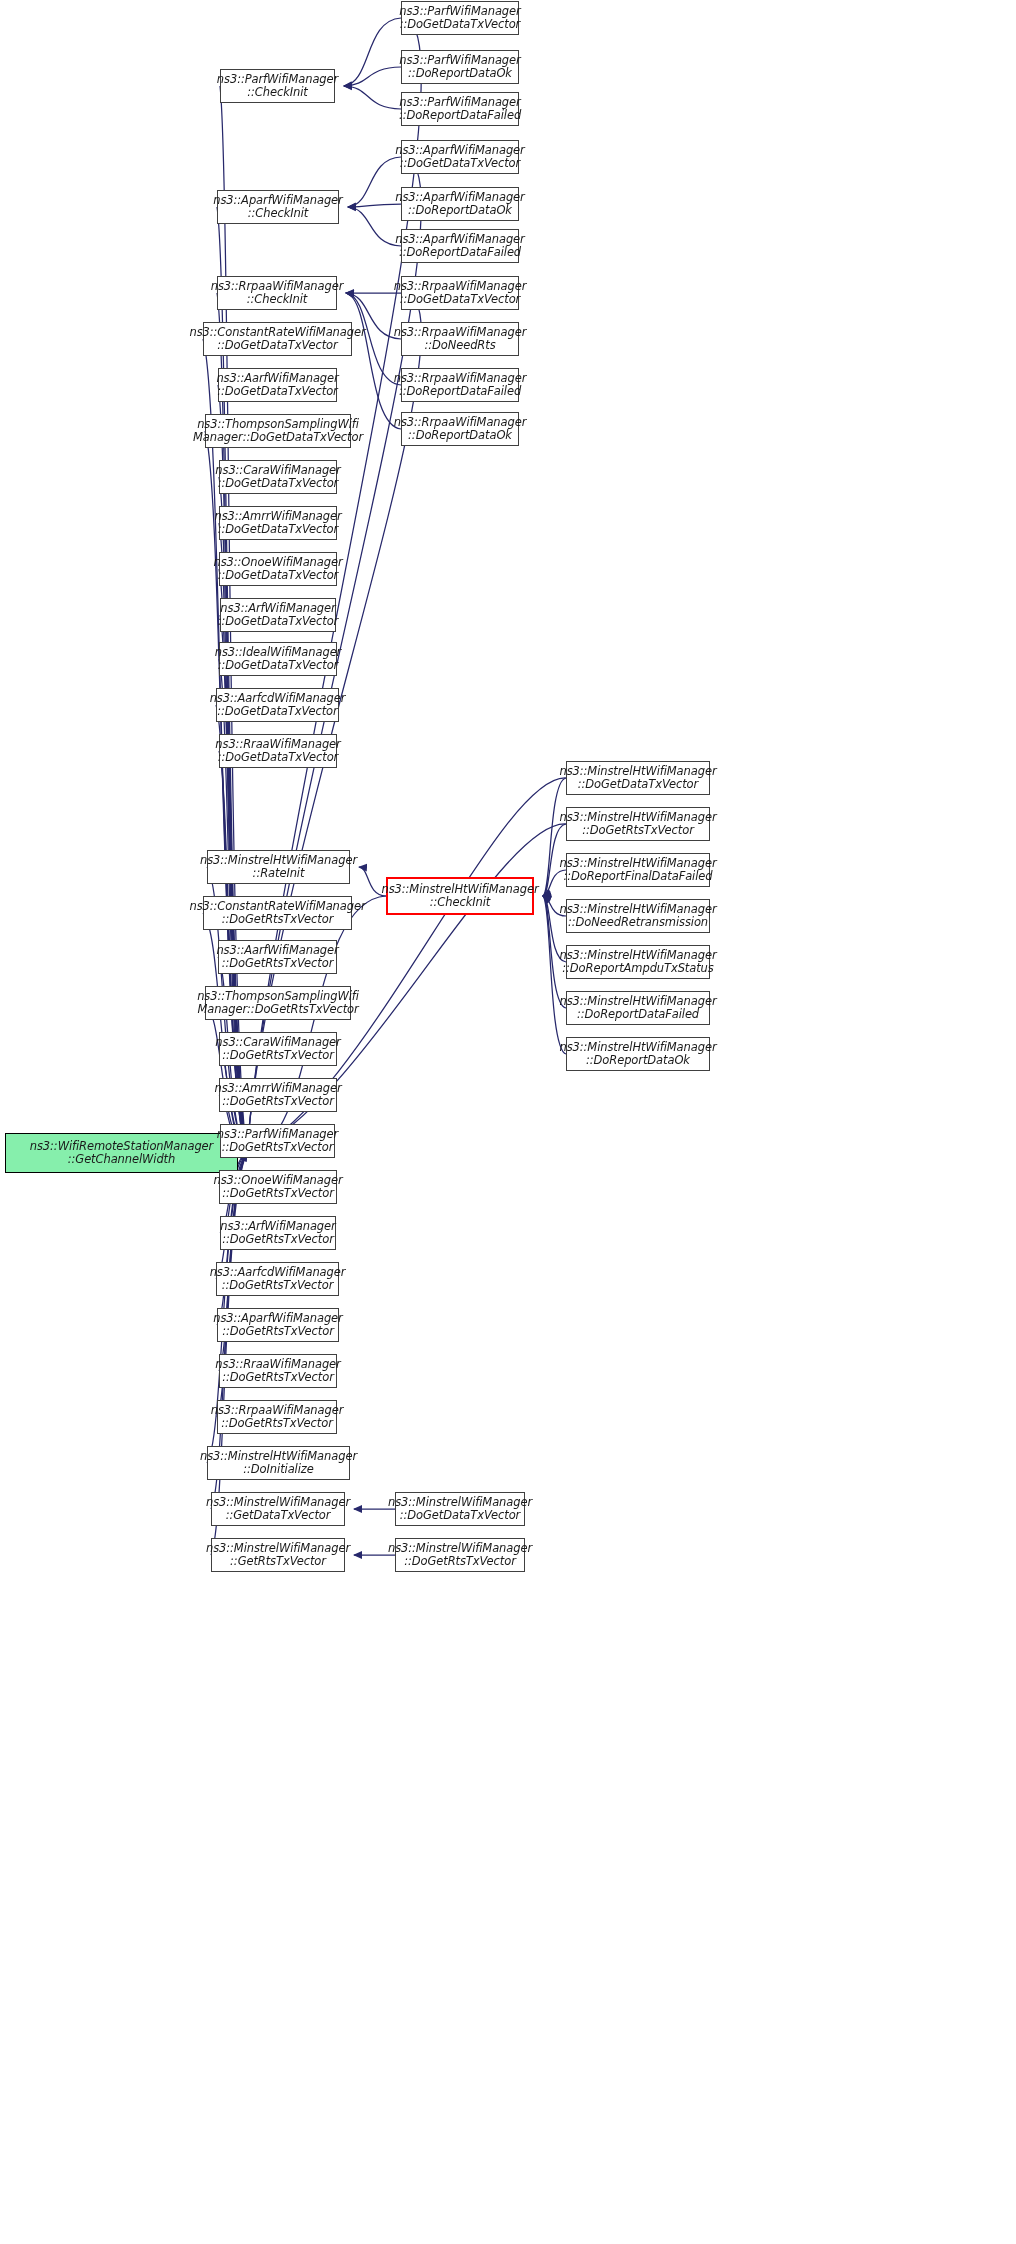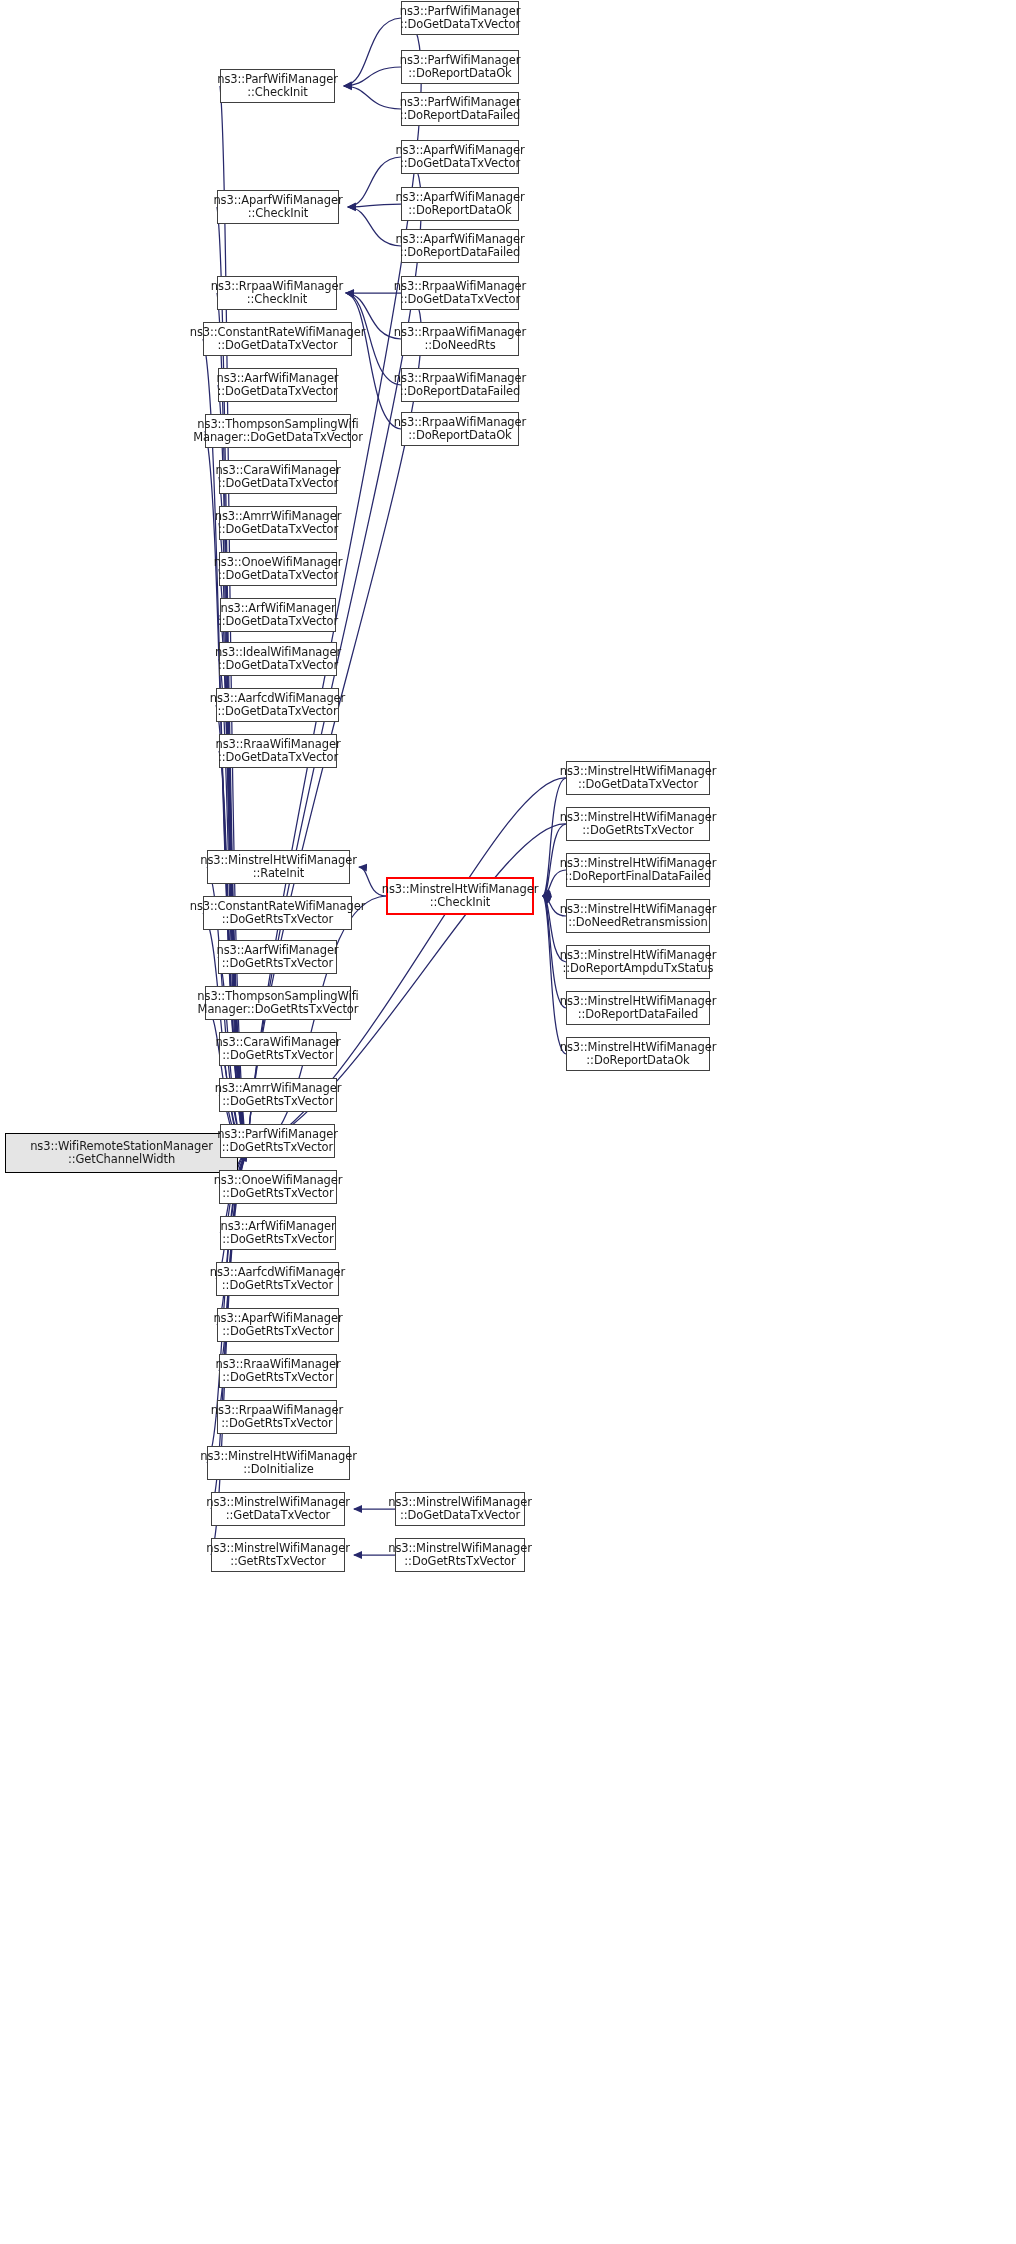--- a/index.html
+++ b/index.html
@@ -2,23 +2,23 @@
 <html><head>
 <meta charset="utf-8">
 <style>
   html,body{margin:0;padding:0;background:#ffffff;}
   body{font-family:"DejaVu Sans","Liberation Sans",sans-serif;}
   #canvas{position:relative;width:1016px;height:2244px;background:#fff;overflow:hidden;}
   svg#edges{position:absolute;left:0;top:0;width:1016px;height:2244px;pointer-events:none;}
   .node{position:absolute;box-sizing:border-box;border:1px solid #404040;background:#fff;
         display:flex;align-items:center;justify-content:center;text-align:center;
         font-size:11.5px;line-height:13.5px;color:#1a1a1a;letter-spacing:-0.1px;}
-  .node.root{background:#e5e5e5;border-color:#000000;}
+  .node.root{background:#86efac;border-color:#000000;}
   .node.focus{border:2px solid #ff0000;background:#ffffff;}
-  .node span{display:block;padding:0 3px;}
+  .node span{display:block;padding:0 3px;font-style:italic;}
 </style>
 </head>
 <body>
 
 <div id="canvas">
   <svg id="edges" viewBox="0 0 1016 2244" preserveAspectRatio="none">
     <defs>
       <marker id="ar" markerWidth="9" markerHeight="9" refX="8" refY="4.5" orient="auto" markerUnits="userSpaceOnUse">
         <path d="M0,0.6 L9,4.5 L0,8.4 Z" fill="#27286b"></path>
       </marker>

